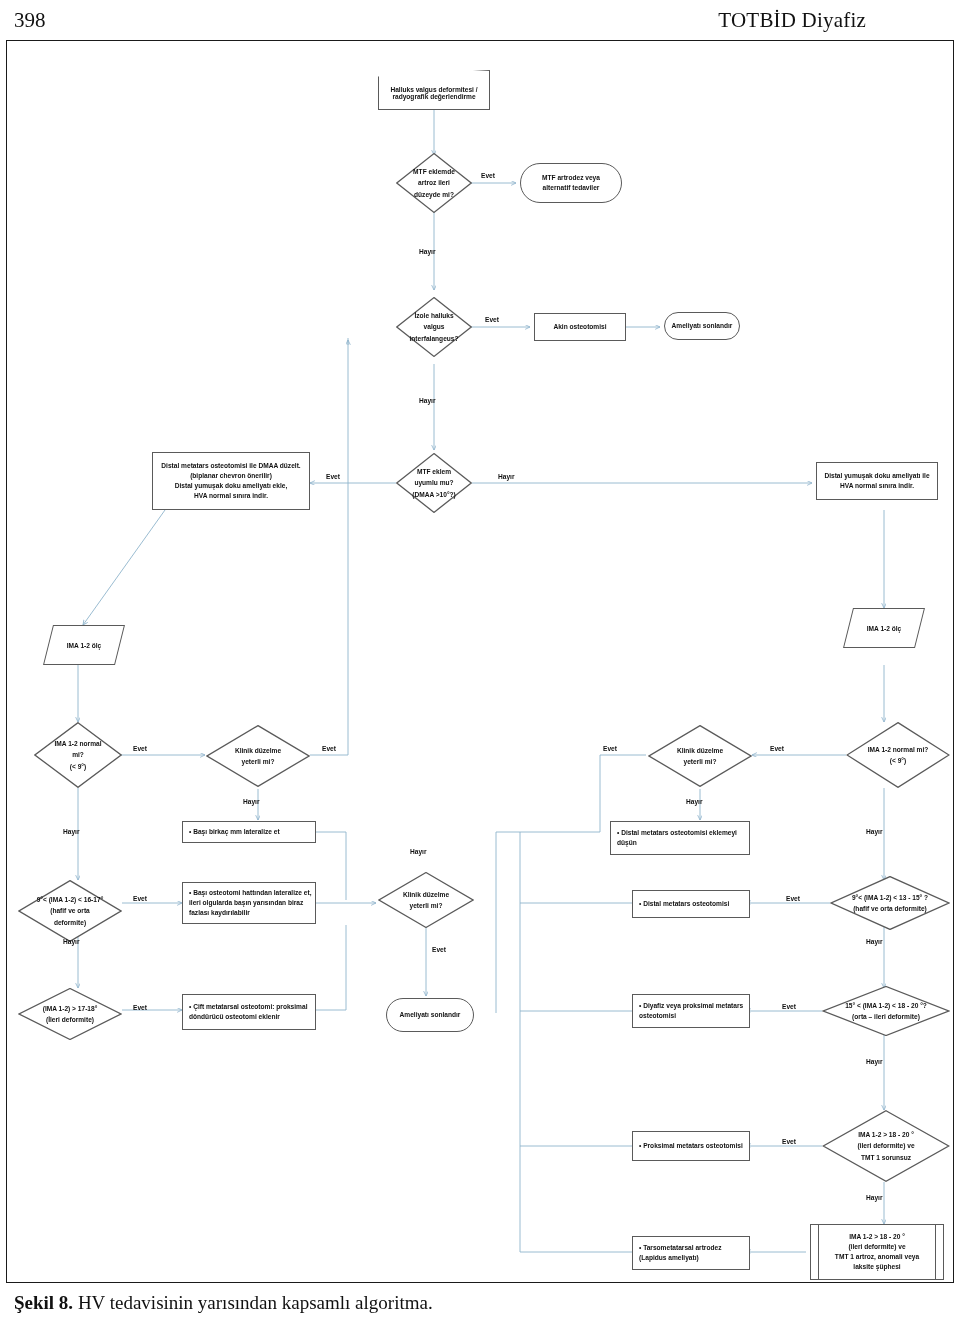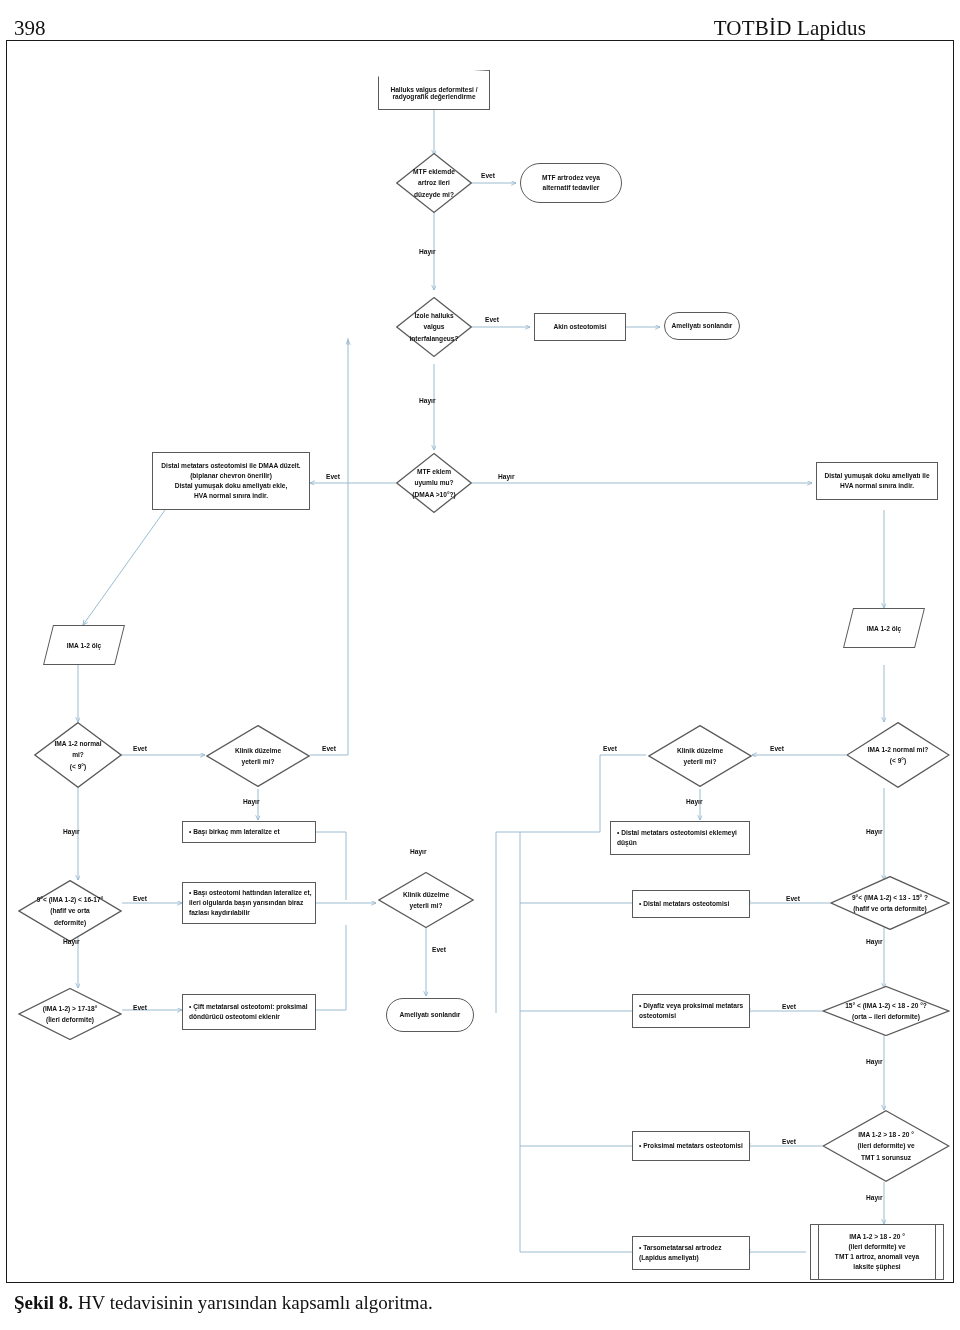--- a/index.html
+++ b/index.html
@@ -3,21 +3,21 @@
 <meta charset="utf-8">
 <style>
   html,body{margin:0;padding:0;}
   body{
     width:960px;height:1330px;background:#ffffff;
     font-family:"Liberation Sans", sans-serif;
     color:#111;
     position:relative;overflow:hidden;
   }
   
-  #page-header{position:absolute;left:0;top:12px;width:880px;height:44px;}
+  #page-header{position:absolute;left:0;top:4px;width:880px;height:44px;}
   #page-num{position:absolute;left:14px;top:4px;font-family:"Liberation Serif",serif;font-size:21px;color:#111;}
   #journal-title{position:absolute;right:14px;top:4px;font-family:"Liberation Serif",serif;font-size:21px;color:#111;letter-spacing:.2px;}
 
   
   #figure-frame{position:absolute;left:6px;top:40px;width:948px;height:1243px;border:1px solid #1a1a1a;box-sizing:border-box;background:#fff;}
 
   
   #caption{position:absolute;left:14px;top:1292px;font-family:"Liberation Serif",serif;font-size:19px;color:#111;white-space:nowrap;}
   #caption b{font-weight:bold;}
 
@@ -60,21 +60,21 @@
                 flex-direction:column;text-align:center;font-size:6.6px;line-height:1.7;font-weight:bold;}
 
   
   .elabel{position:absolute;font-size:6.6px;font-weight:bold;color:#111;white-space:nowrap;}
 </style>
 </head>
 <body>
 
 <div id="page-header">
   <div id="page-num">398</div>
-  <div id="journal-title">TOTBİD Lapidus</div>
+  <div id="journal-title">TOTBİD Diyafiz</div>
 </div>
 
 <div id="figure-frame"></div>
 
 <svg id="wires" viewBox="0 0 960 1330">
   <defs>
     <marker id="ah" markerWidth="7" markerHeight="7" refX="5.4" refY="2.6" orient="auto">
       <path d="M0,0 L5.4,2.6 L0,5.2" fill="none" stroke="#8fb4cc" stroke-width="0.9"></path>
     </marker>
   </defs>

